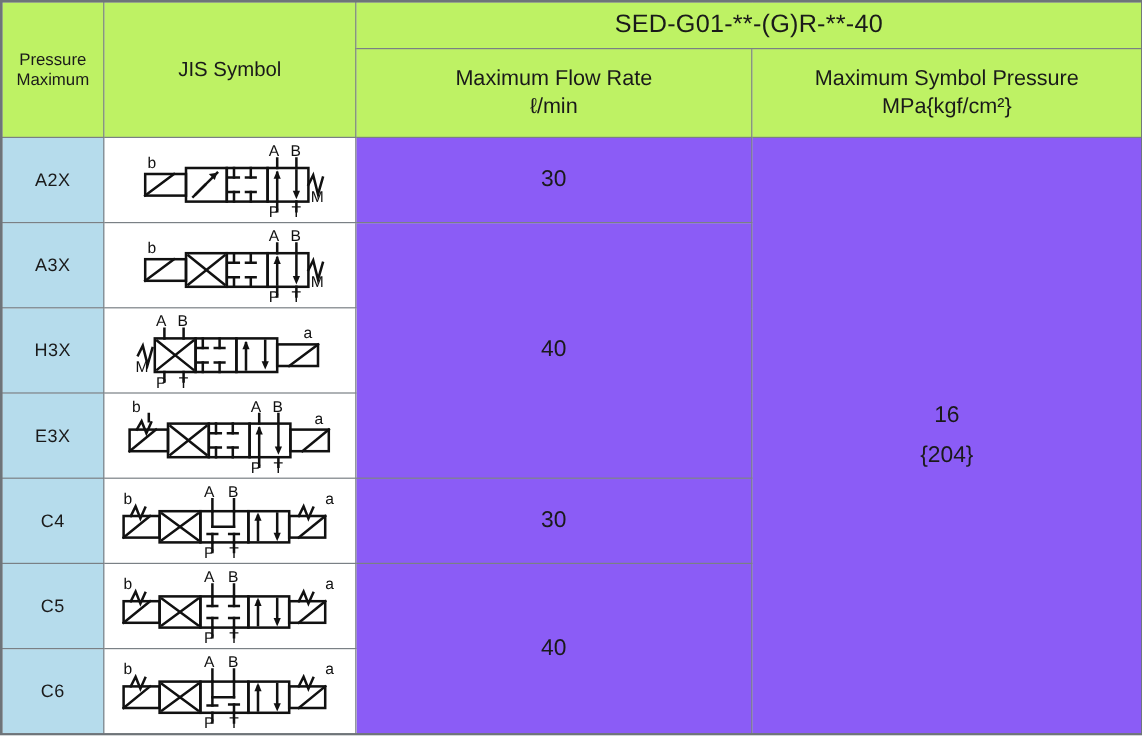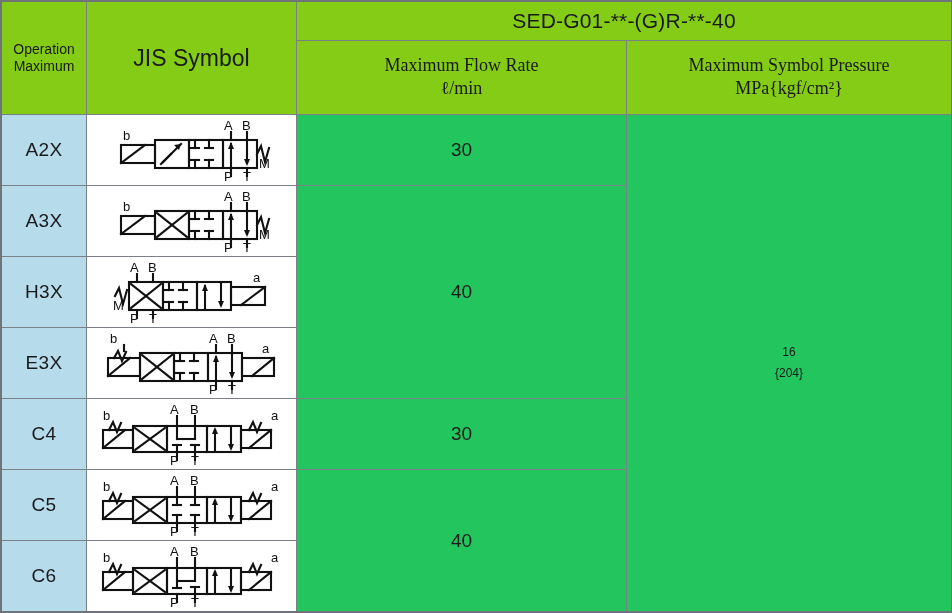--- a/index.html
+++ b/index.html
@@ -18,30 +18,30 @@
   }
   table.spec td,table.spec th{
     border:1px solid #7a8085;
     padding:0;
     text-align:center;
     vertical-align:middle;
     font-weight:normal;
   }
   table.spec{outline:2px solid #6e7479;outline-offset:-1px;}
 
-  .hdr{background:#84cc16;}
-  .opcell{background:#b6dcec;font-size:19px;letter-spacing:.4px;}
-  .datacell{background:#22c55e;font-size:19px;}
+  .hdr{background:#bef264;}
+  .opcell{background:#b6dcec;font-size:15px;letter-spacing:.4px;}
+  .datacell{background:#8b5cf6;font-size:19px;}
 
   .h-op{font-size:14px;line-height:1.25;}
-  .h-jis{font-size:23px;}
+  .h-jis{font-size:17px;}
   .h-model{font-size:21px;letter-spacing:.2px;}
-  .h-sub{font-size:18px;line-height:1.3;font-family:Liberation Serif, serif;}
-
-  .press-val{font-size:12px;line-height:1.75;}
+  .h-sub{font-size:18px;line-height:1.3;}
+
+  .press-val{font-size:19px;line-height:1.75;}
 
   .symcell{background:#fff;padding:0;}
   .symwrap{display:flex;align-items:center;justify-content:center;height:100%;}
   svg.jis{display:block;}
   svg.jis line,svg.jis polyline,svg.jis path,svg.jis rect{
     stroke:#111;fill:none;stroke-width:2.1;
     stroke-linecap:square;stroke-linejoin:miter;
   }
   svg.jis rect.box{fill:none;}
   svg.jis text{
@@ -58,21 +58,21 @@
   <colgroup>
     <col style="width:85px">
     <col style="width:210px">
     <col style="width:330px">
     <col style="width:325px">
   </colgroup>
 
   <tbody>
         <tr>
     <th class="hdr h-op" rowspan="2">
-      <div>Operation</div>
+      <div>Pressure</div>
       <div>Maximum</div>
     </th>
     <th class="hdr h-jis" rowspan="2">JIS Symbol</th>
     <th class="hdr h-model" colspan="2">SED-G01-**-(G)R-**-40</th>
   </tr>
   <tr>
     <th class="hdr h-sub">
       <div>Maximum Flow Rate</div>
       <div>ℓ/min</div>
     </th>

